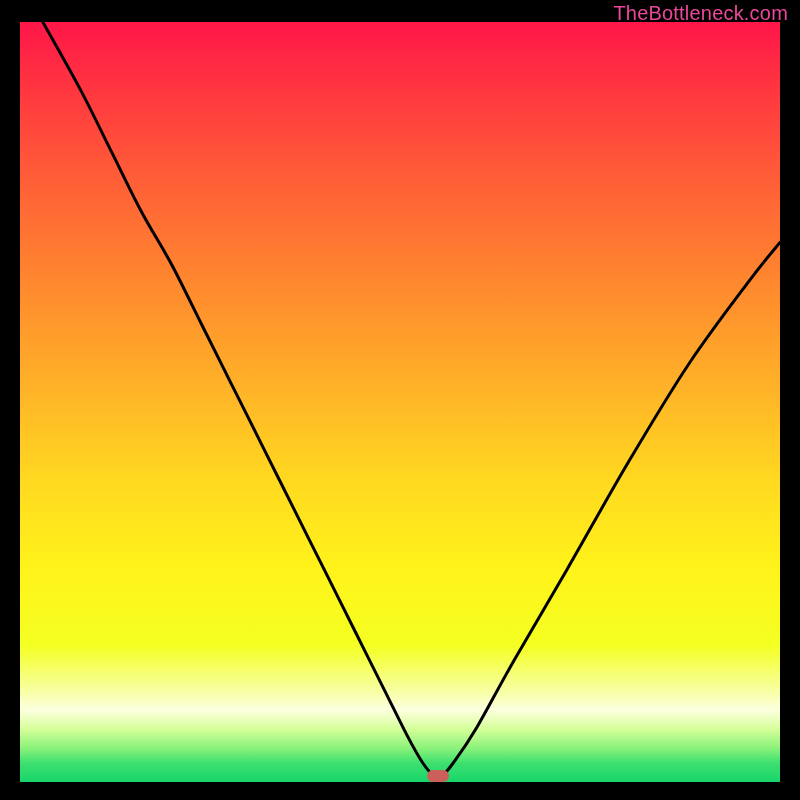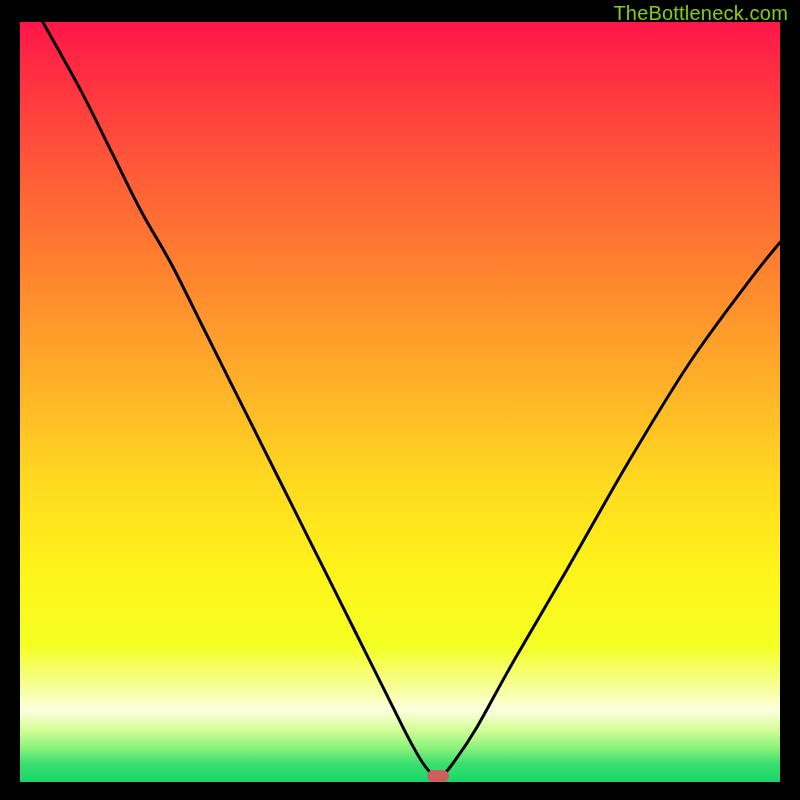--- a/index.html
+++ b/index.html
@@ -16,21 +16,21 @@
     height: 800px;
     background: #000;
   }
   .watermark {
     position: absolute;
     top: 2px;
     right: 12px;
     font-family: Arial, Helvetica, sans-serif;
     font-size: 20px;
     font-weight: 500;
-    color: #84cc16;
+    color: #ec4899;
     letter-spacing: 0.2px;
     user-select: none;
     text-align: center;
   }
   .plot {
     position: absolute;
     left: 20px;
     top: 22px;
     width: 760px;
     height: 760px;

